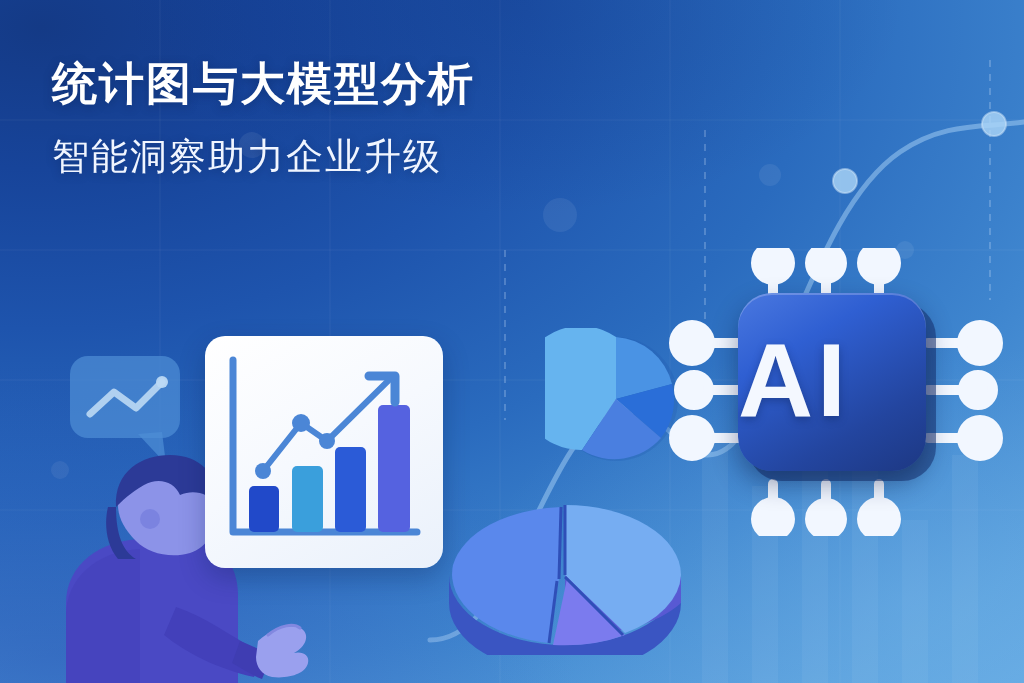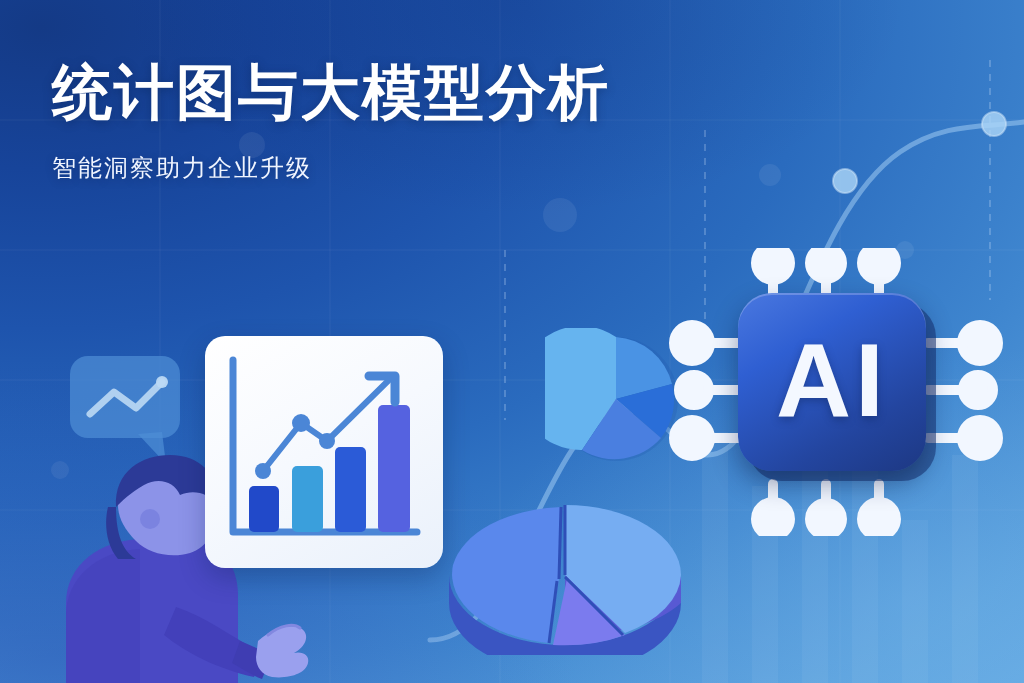--- a/index.html
+++ b/index.html
@@ -34,30 +34,30 @@
   }
   
   #headline {
     position: absolute;
     left: 52px;
     top: 56px;
     width: 720px;
   }
   .title-line {
     color: #ffffff;
-    font-size: 60px;
+    font-size: 45px;
     line-height: 1.23;
     font-weight: bold;
     letter-spacing: 2px;
     text-shadow: 0 2px 10px rgba(5,25,70,.35);
     white-space: nowrap;
   }
   #subtitle {
     color: #f0f5ff;
-    font-size: 24px;
+    font-size: 37px;
     line-height: 1.3;
     letter-spacing: 2px;
     margin-top: 22px;
     text-shadow: 0 2px 8px rgba(5,25,70,.35);
     white-space: nowrap;
   }
   
   #chart-card {
     position: absolute;
     left: 205px;
@@ -73,21 +73,20 @@
     position: absolute;
     left: 738px;
     top: 293px;
     width: 188px;
     height: 178px;
     border-radius: 34px;
     background: linear-gradient(150deg, #4a78e0 0%, #2f5fd2 30%, #23459f 72%, #1d3883 100%);
     box-shadow: 0 12px 26px rgba(6,22,64,.42), inset 0 2px 0 rgba(255,255,255,.22);
     display: flex;
     align-items: center;
-    justify-content: center;
   }
   #chip-label {
     color: #f4f8ff;
     font-size: 104px;
     font-weight: bold;
     letter-spacing: 4px;
     line-height: 1;
     margin-top: -4px;
     text-shadow: 0 3px 8px rgba(8,25,70,.35);
   }

